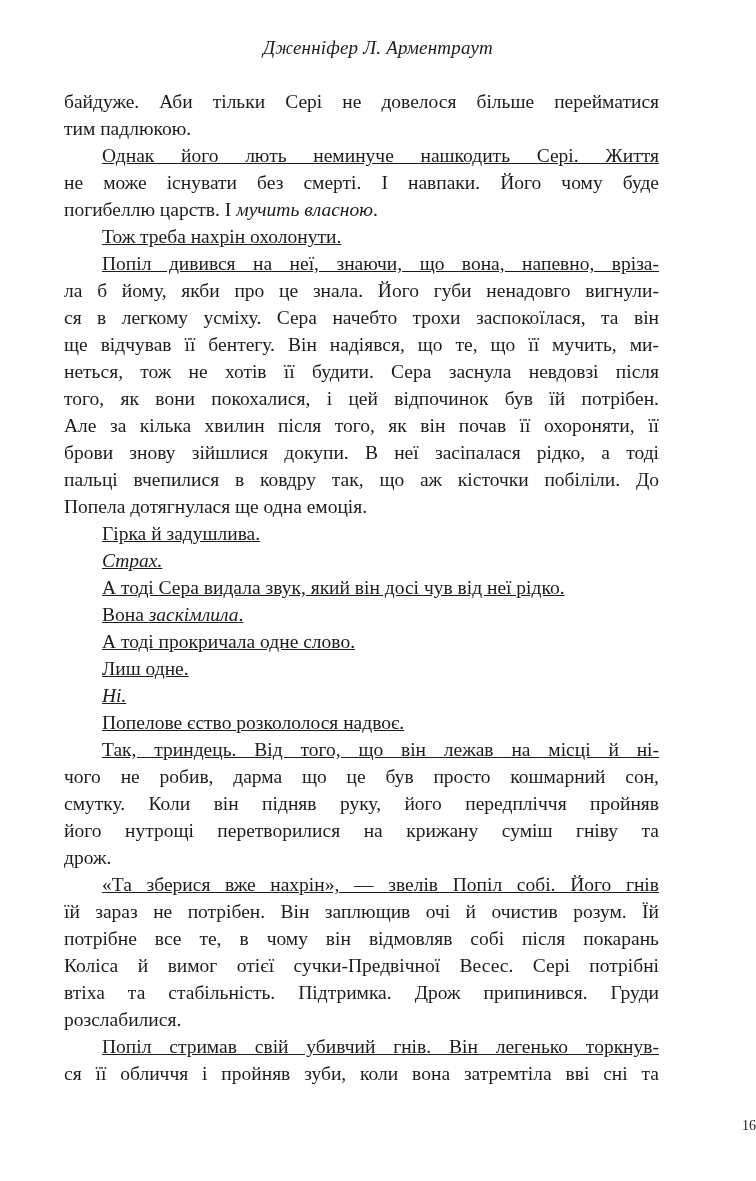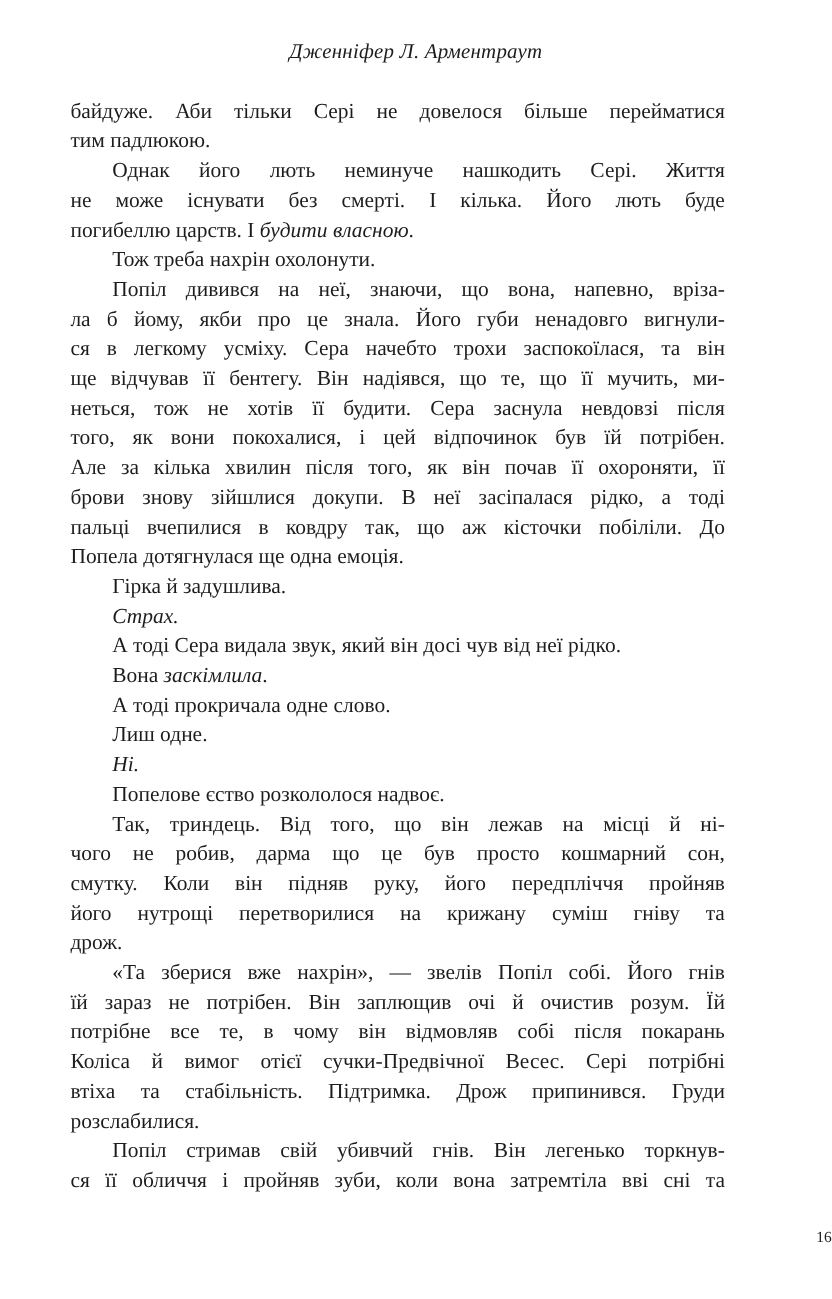--- a/index.html
+++ b/index.html
@@ -30,21 +30,21 @@
   }
   .text-block {
     position: absolute;
     top: 88px;
     left: 64px;
     width: 595px;
     font-size: 19.5px;
     line-height: 27px;
   }
   .para { margin: 0; }
-  .para.indent .line.first { text-indent: 38px; }
+  .para.indent .line.first { text-indent: 38px; text-decoration: underline; }
   .line {
     text-align: justify;
     text-align-last: justify;
   }
   .line.last {
     text-align-last: left;
   }
   .page-number {
     position: absolute;
     top: 1114px;
@@ -61,22 +61,22 @@
 <div class="book-page">
   <div class="running-head">Дженніфер Л. Арментраут</div>
 
   <div class="text-block">
       <div class="para">
         <div class="line first">байдуже. Аби тільки Сері не довелося більше перейматися</div>
         <div class="line last">тим падлюкою.</div>
       </div>
       <div class="para indent">
         <div class="line first">Однак його лють неминуче нашкодить Сері. Життя</div>
-        <div class="line">не може існувати без смерті. І кілька. Його лють буде</div>
-        <div class="line last">погибеллю царств. І <i>будити власною</i>.</div>
+        <div class="line">не може існувати без смерті. І навпаки. Його чому буде</div>
+        <div class="line last">погибеллю царств. І <i>мучить власною</i>.</div>
       </div>
       <div class="para indent">
         <div class="line first last">Тож треба нахрін охолонути.</div>
       </div>
       <div class="para indent">
         <div class="line first">Попіл дивився на неї, знаючи, що вона, напевно, вріза-</div>
         <div class="line">ла б йому, якби про це знала. Його губи ненадовго вигнули-</div>
         <div class="line">ся в легкому усміху. Сера начебто трохи заспокоїлася, та він</div>
         <div class="line">ще відчував її бентегу. Він надіявся, що те, що її мучить, ми-</div>
         <div class="line">неться, тож не хотів її будити. Сера заснула невдовзі після</div>

